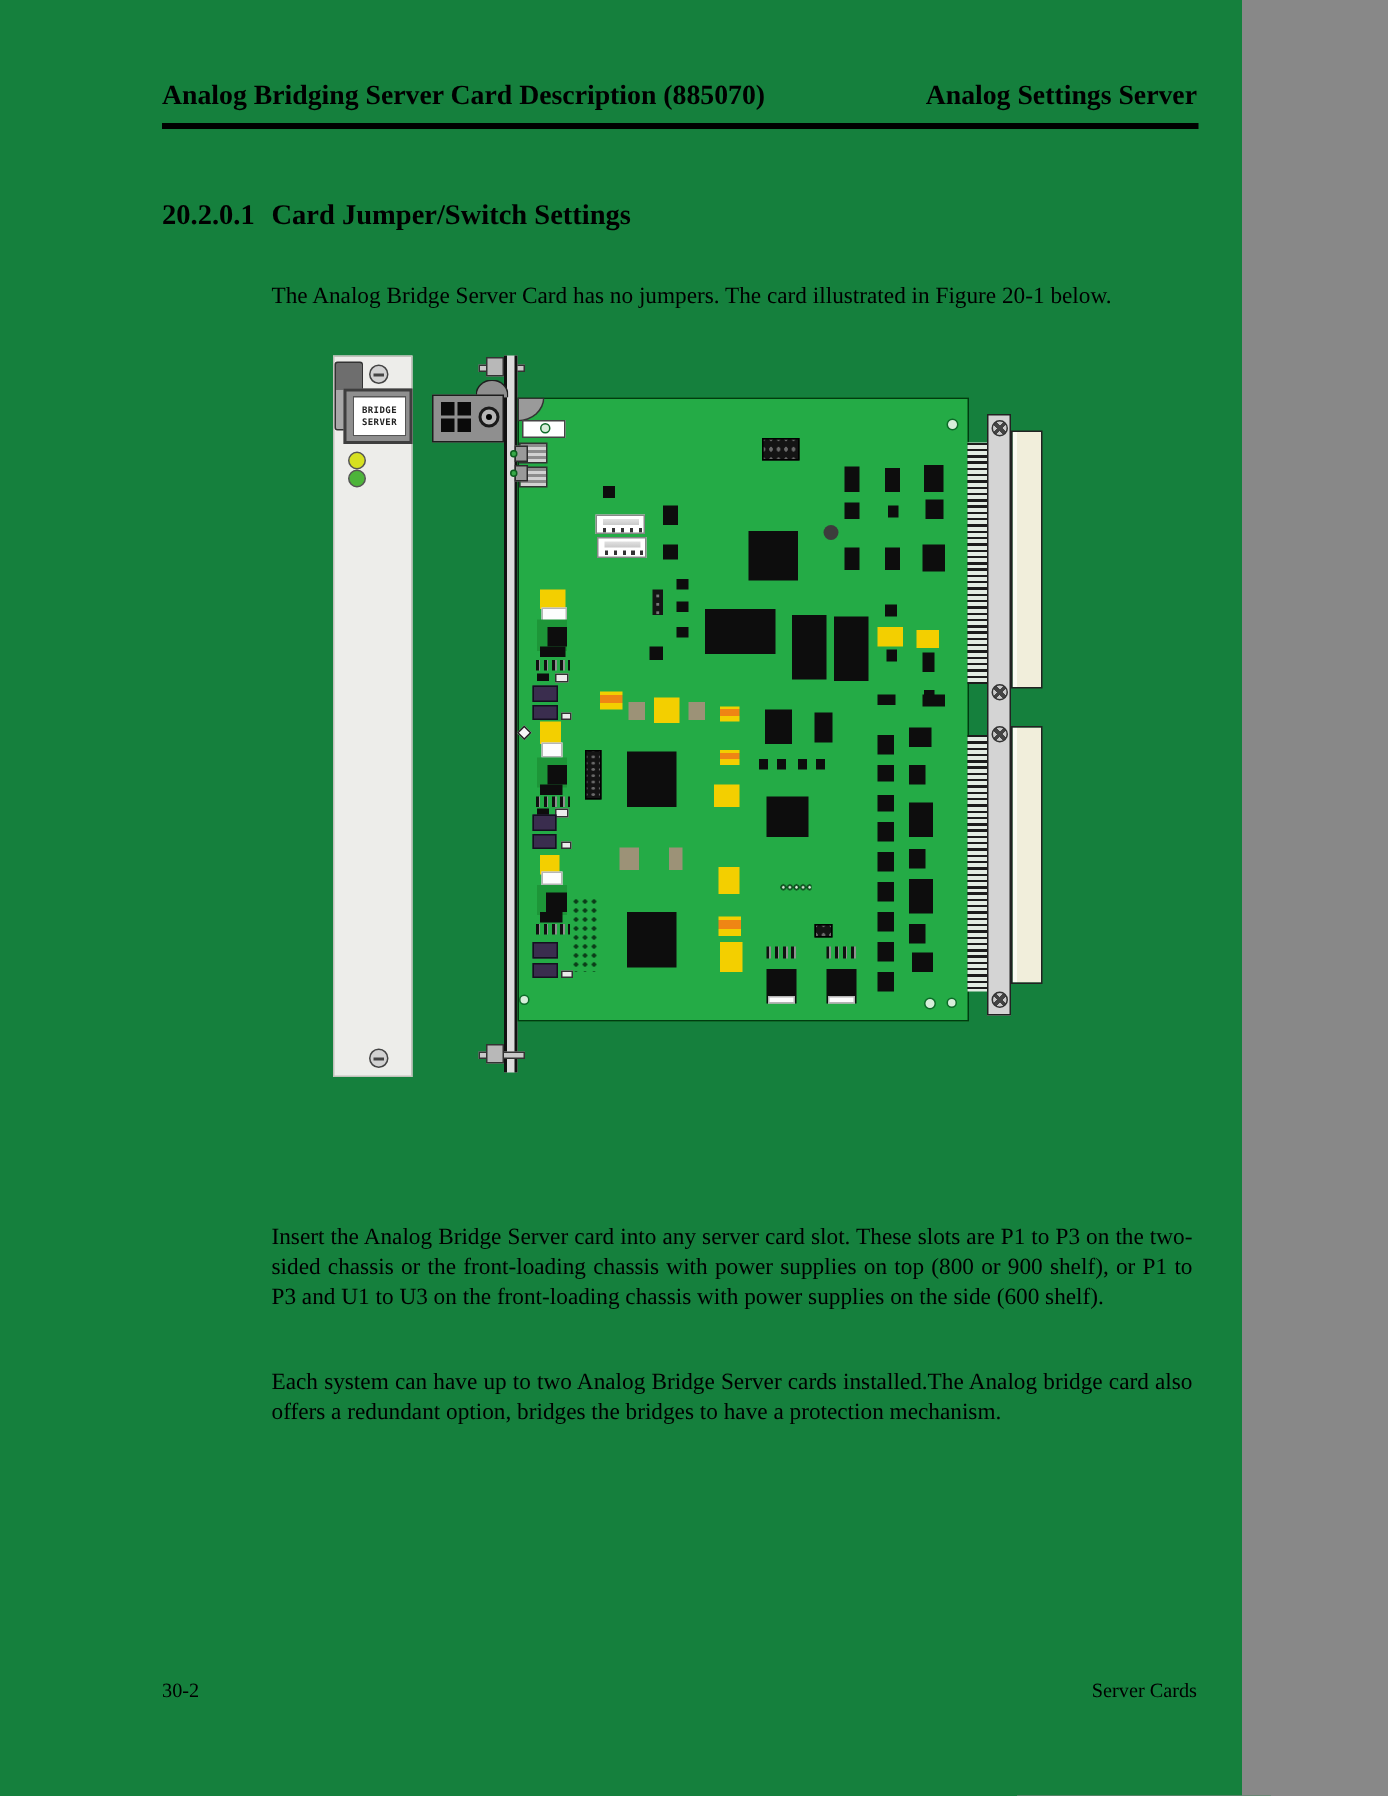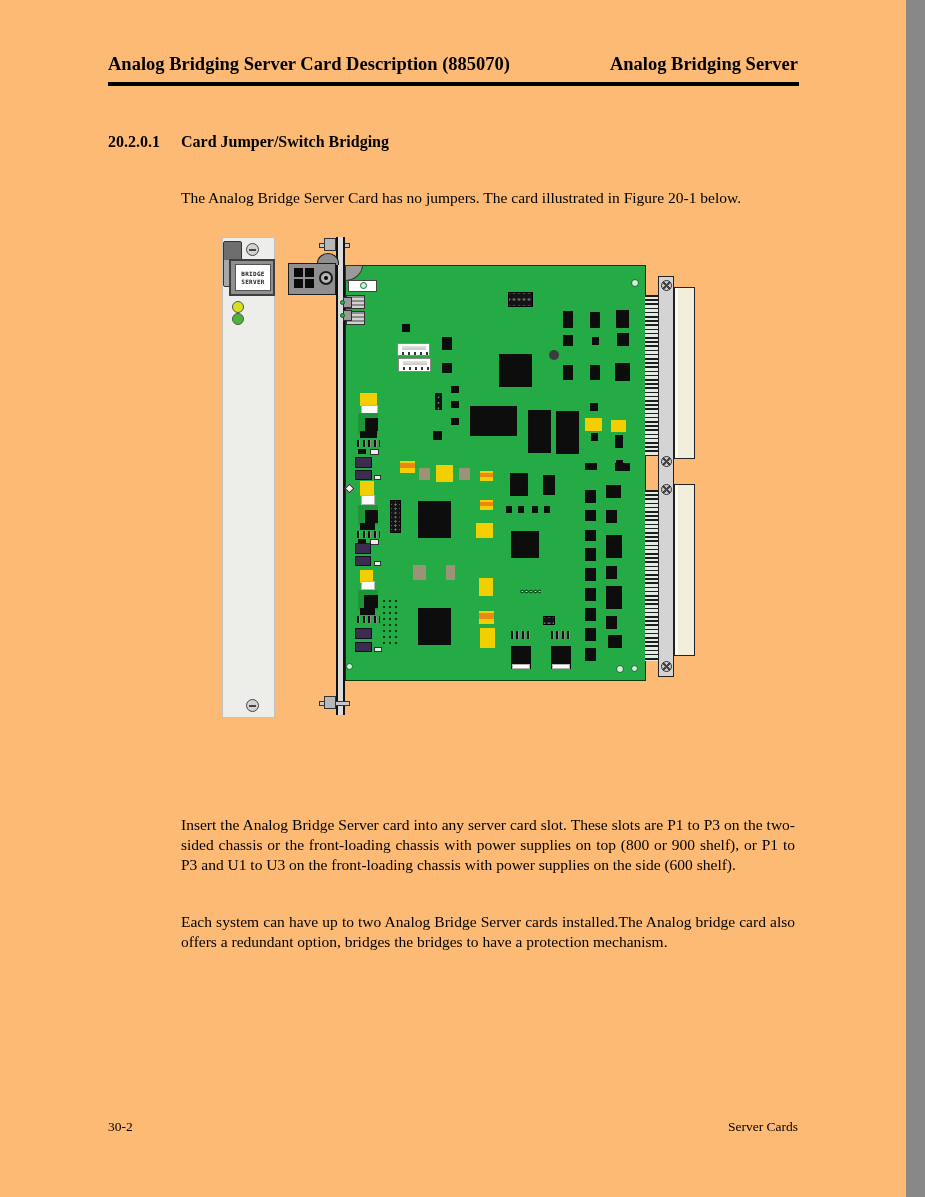--- a/index.html
+++ b/index.html
@@ -1,24 +1,24 @@
 <!DOCTYPE html>
 <html style="--pcb-green: #24ab46; --pcb-dark: #1d9638; --component-black: #0d0d0d; --yellow: #f3cf00; --orange: #ef8514; --tan: #9c9277; --purple: #3a2d4e; --beige: #f1eedb; --panel-gray: #ededea; --rail-gray: #d4d4d4; --metal-gray: #8f8f8f; --led-yellow: #d6e021; --led-green: #4db43a;"><head>
 <meta charset="utf-8">
 <style>
   html,body{margin:0;padding:0;background:#888;}
-  #page{position:relative;width:906px;height:1197px;background:#fdba74;overflow:hidden;
+  #page{position:relative;width:828px;height:1197px;background:#15803d;overflow:hidden;
         font-family:"Liberation Serif", serif;color:#000;}
   .abs{position:absolute;}
 
   
   #doc-header{left:108px;top:54px;width:690px;display:flex;justify-content:space-between;
     font-weight:bold;font-size:18.5px;white-space:nowrap;}
   #header-rule{left:108px;top:82px;width:691px;height:4px;background:#000;}
-  .sec-head{left:108px;width:690px;font-weight:bold;font-size:16px;display:flex;}
+  .sec-head{left:108px;width:690px;font-weight:bold;font-size:19px;display:flex;}
   .sec-num{width:73px;flex:0 0 73px;}
   #sec1-head{top:133px;}
   #sec2-head{top:761px;}
   .body-par{left:181px;width:614px;font-size:15.5px;line-height:20px;text-align:justify;}
   #sec1-par{top:172px;text-align:left;}
   #fig-caption{left:108px;top:210px;width:690px;text-align:center;font-weight:bold;font-size:15.5px;}
   #sec2-par1{top:799px;}
   #sec2-par2{top:896px;}
   #doc-footer{left:108px;top:1119px;width:690px;display:flex;justify-content:space-between;
     font-size:13.5px;}
@@ -110,27 +110,27 @@
   .dia{background:#f7f7f7;border:1px solid #222;transform:rotate(45deg);}
   .grn-dot{background:#37a947;border:1px solid #0c5c1e;border-radius:50%;}
 </style>
 </head>
 <body>
 
 <div id="page">
 
   <div id="doc-header" class="abs">
     <span>Analog Bridging Server Card Description (885070)</span>
-    <span>Analog Bridging Server</span>
+    <span>Analog Settings Server</span>
   </div>
   <div id="header-rule" class="abs"></div>
 
   <div id="sec1-head" class="abs sec-head">
     <span class="sec-num">20.2.0.1</span>
-    <span>Card Jumper/Switch Bridging</span>
+    <span>Card Jumper/Switch Settings</span>
   </div>
   <p id="sec1-par" class="abs body-par">The Analog Bridge Server Card has no jumpers. The card illustrated in Figure 20-1 below.</p>
 
 
   <div id="figure-canvas" class="abs">
     <div id="front-panel">
       <div id="panel-tab"></div>
       <div id="panel-screw-top" class="screw"></div>
       <div id="label-holder">
         <div id="label-inner">

